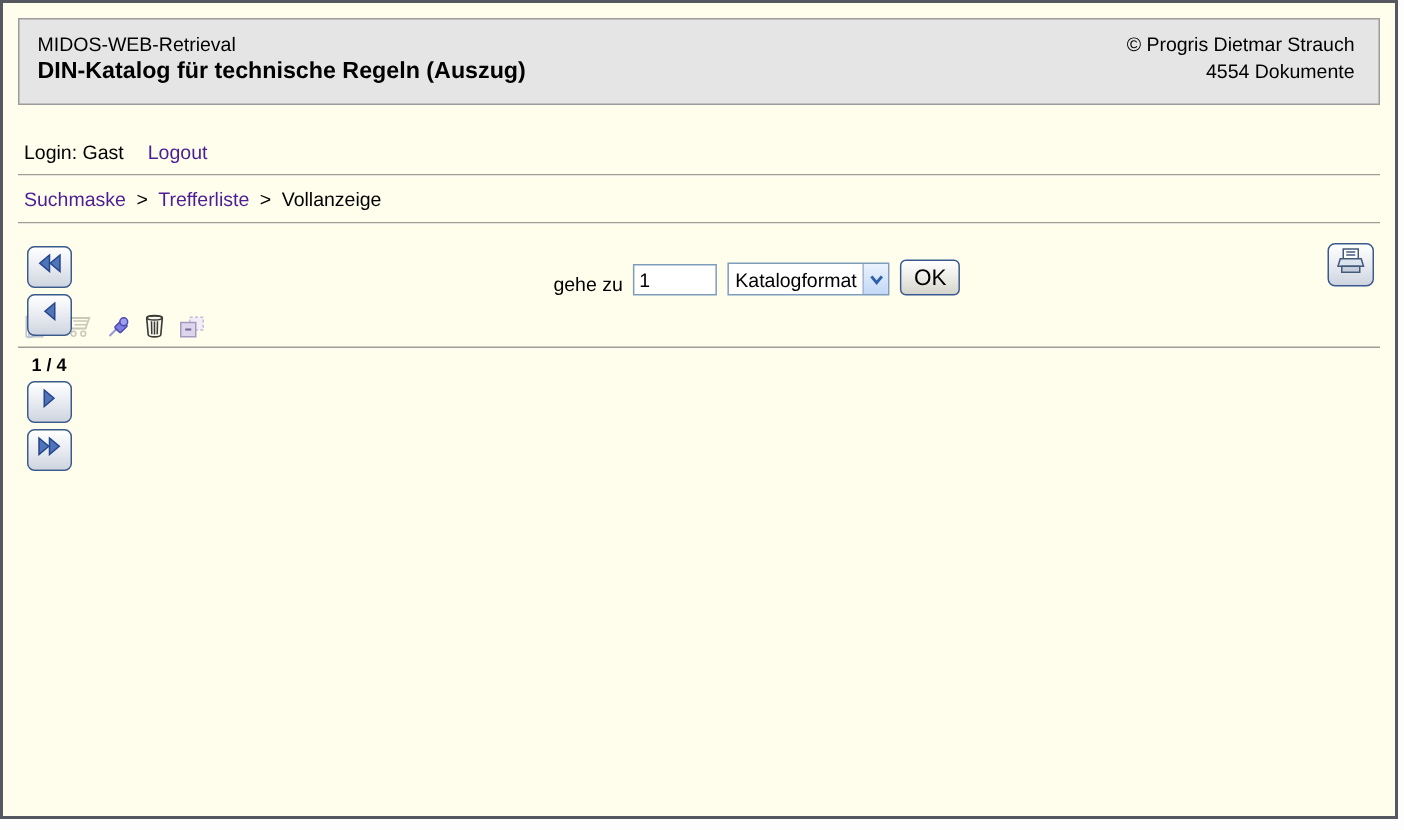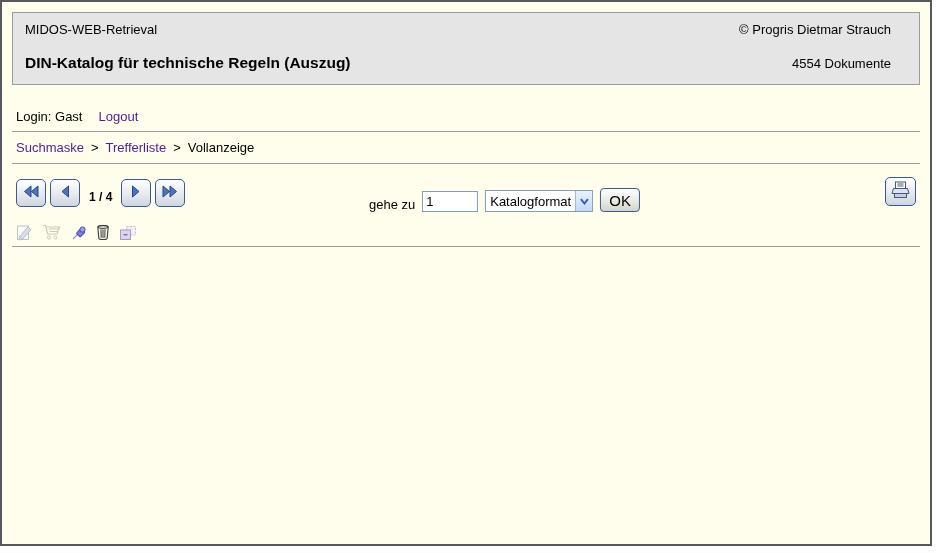--- a/index.html
+++ b/index.html
@@ -15,29 +15,29 @@
     border: 2px solid #55585e;
     background: #fffeec;
     position: relative;
     overflow: hidden;
   }
   
   .header-box {
     margin: 10px 10px 0 10px;
     background: #e5e5e5;
     border: 1px solid #9c9c9c;
-    padding: 9px 28px 12px 12px;
+    padding: 9px 16px 12px 12px;
   }
   .header-row {
     display: flex;
     justify-content: space-between;
     align-items: baseline;
     font-size: 13px;
   }
-  .header-row.second { margin-top: 17px; }
+  .header-row.second { margin-top: 2px; }
   .page-title { font-size: 15.5px; font-weight: bold; }
   .doc-count { font-size: 13px; }
   
   .login-row {
     padding: 24px 14px 2px 14px;
     font-size: 13px;
     display: flex;
     gap: 16px;
     align-items: flex-end;
   }
@@ -69,20 +69,21 @@
     height: 48px;
     margin-top: 8px;
   }
   .pager-group {
     position: absolute;
     left: 14px;
     top: 6px;
     display: flex;
     gap: 4px;
     align-items: center;
+    flex-direction: column;
   }
   .nav-btn {
     width: 30px;
     height: 28px;
     border: 1px solid #39598f;
     border-radius: 5px;
     background: linear-gradient(#ffffff, #e6e9ef 55%, #ced5e0);
     display: flex;
     align-items: center;
     justify-content: center;

